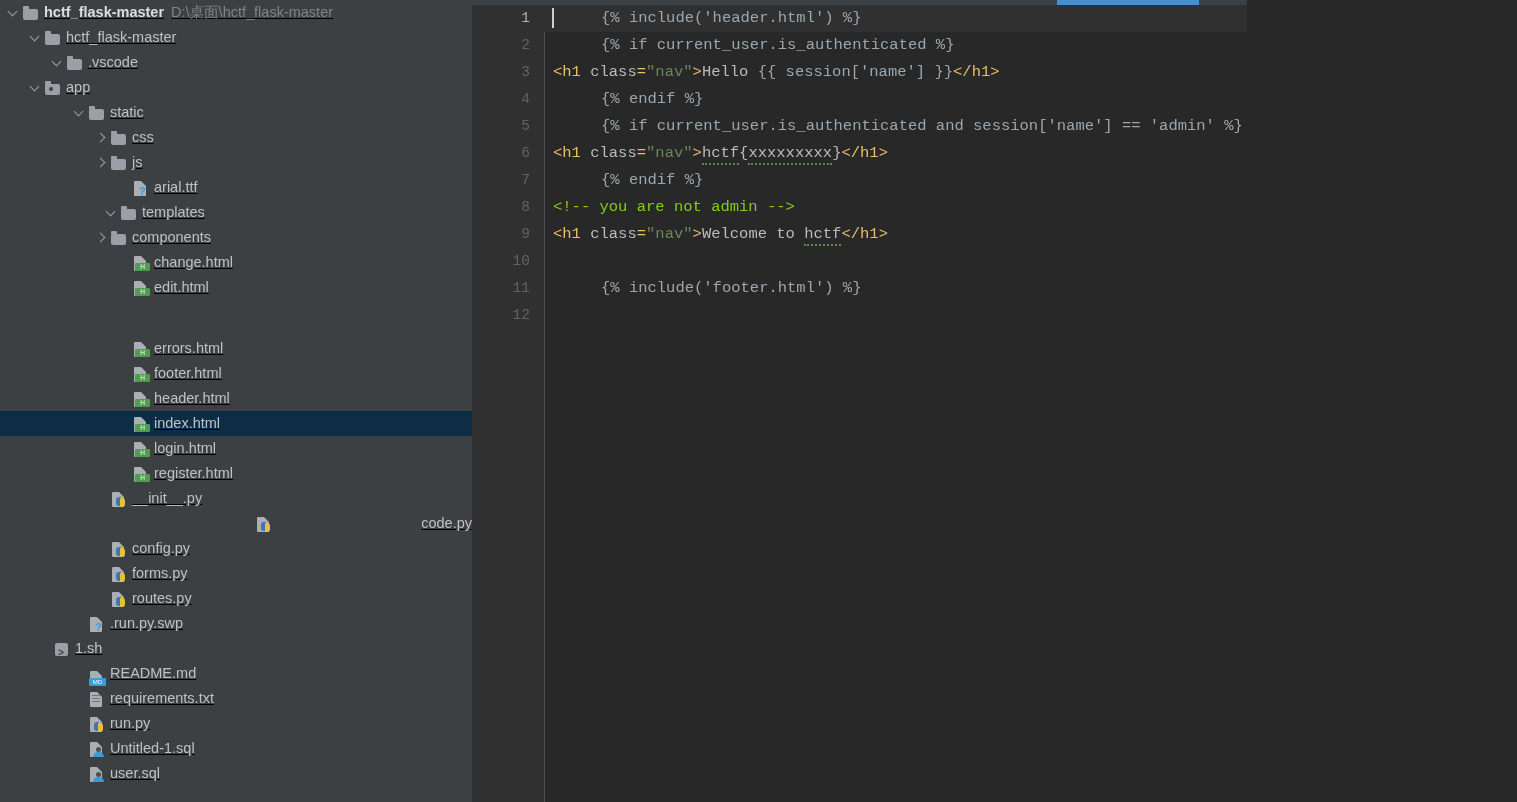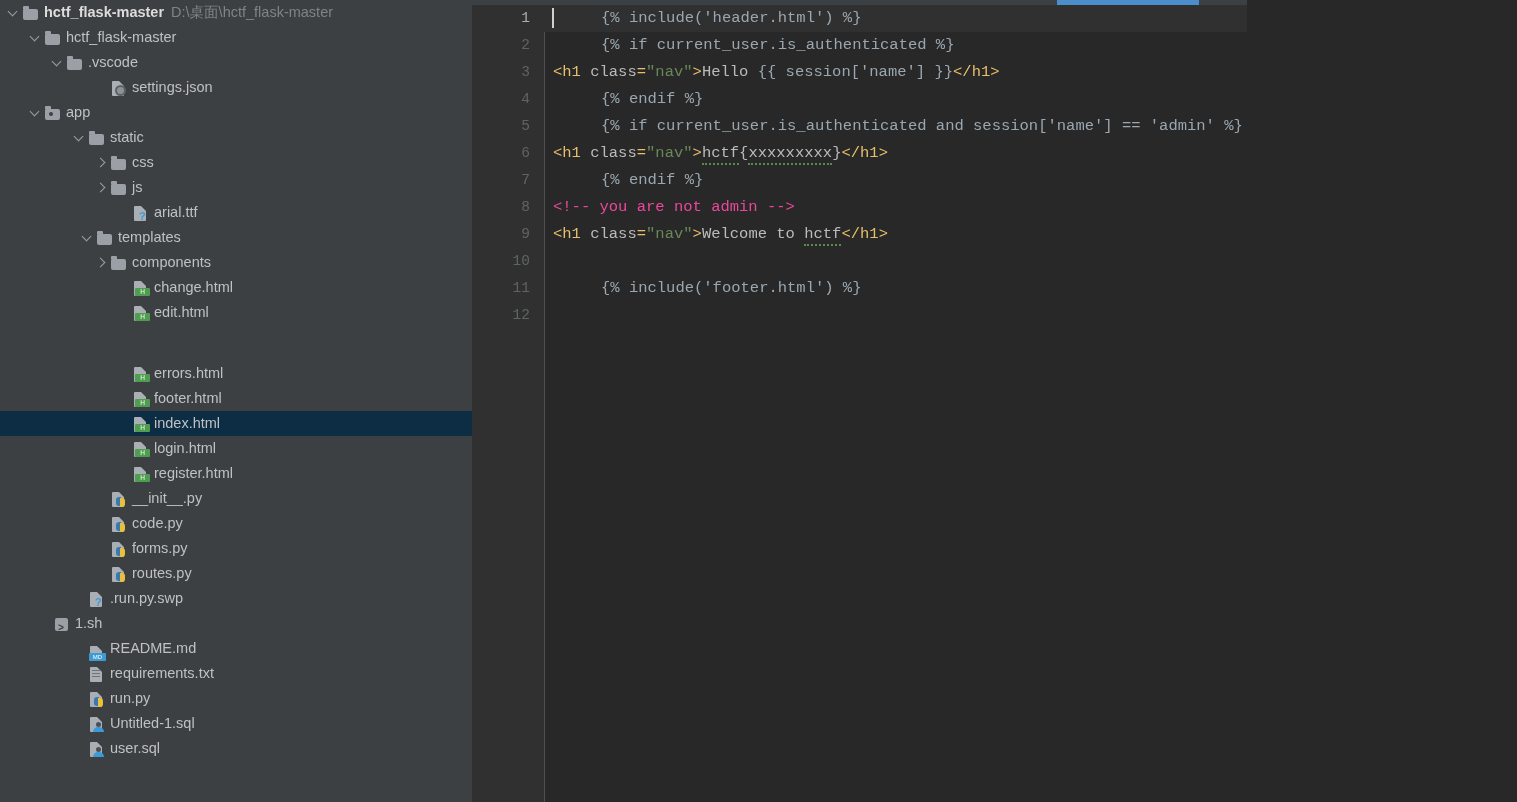--- a/index.html
+++ b/index.html
@@ -7,20 +7,21 @@
     width: 1517px; height: 802px;
     overflow: hidden;
     background: #282828;
     font-family: "Liberation Sans", sans-serif;
   }
   #app {
     position: relative;
     width: 1247px; height: 802px;
     display: flex;
     background: #282828;
+    text-decoration: underline;
   }
 
   
   #sidebar {
     width: 472px;
     height: 802px;
     background: #3c4043;
     position: relative;
     overflow: hidden;
     flex: 0 0 472px;
@@ -272,21 +273,21 @@
     font-family: "Liberation Mono", monospace;
     font-size: 15.5px;
     color: #a9b7c6;
   }
   .tk-tag    { color: #e8bf6a; }
   .tk-attr   { color: #bababa; }
   .tk-str    { color: #6a8759; }
   .tk-text   { color: #bbbbbb; }
   .tk-tpl    { color: #9aa7b0; margin-left: 48px; }
   .tk-var    { color: #9aa7b0; }
-  .tk-comment{ color: #ec4899; margin-top: 36px; }
+  .tk-comment{ color: #84cc16; margin-top: 36px; }
   .squig {
     border-bottom: 2px dotted #5b8a4e;
     padding-bottom: 1px;
   }
   #caret {
     position: absolute;
     left: 80px; top: 8px;
     width: 2px; height: 20px;
     background: #cfcfcf;
     z-index: 8;
@@ -307,28 +308,20 @@
       <div class="tree-row" style="padding-left: 28px;">
         <span class="arrow down"></span>
         <span class="icon ic-folder"></span>
         <span class="lbl">hctf_flask-master</span>
       </div>
       <div class="tree-row" style="padding-left: 50px;">
         <span class="arrow down"></span>
         <span class="icon ic-folder"></span>
         <span class="lbl">.vscode</span>
       </div>
-      <div class="tree-row" style="padding-left: 94px;">
-        <span class="arrow none"></span>
-        <span class="icon">
-          <span class="filepage"></span>
-          <span class="cog"></span>
-        </span>
-        <span class="lbl">settings.json</span>
-      </div>
       <div class="tree-row" style="padding-left: 28px;">
         <span class="arrow down"></span>
         <span class="icon ic-folder ic-folder-src">
           <span class="dot"></span>
         </span>
         <span class="lbl">app</span>
       </div>
       <div class="tree-row" style="padding-left: 72px;">
         <span class="arrow down"></span>
         <span class="icon ic-folder"></span>
@@ -345,21 +338,21 @@
         <span class="lbl">js</span>
       </div>
       <div class="tree-row" style="padding-left: 116px;">
         <span class="arrow none"></span>
         <span class="icon">
           <span class="filepage"></span>
           <span class="q-mark">?</span>
         </span>
         <span class="lbl">arial.ttf</span>
       </div>
-      <div class="tree-row" style="padding-left: 80px;">
+      <div class="tree-row" style="padding-left: 104px;">
         <span class="arrow down"></span>
         <span class="icon ic-folder"></span>
         <span class="lbl">templates</span>
       </div>
       <div class="tree-row" style="padding-left: 94px;">
         <span class="arrow right"></span>
         <span class="icon ic-folder"></span>
         <span class="lbl">components</span>
       </div>
       <div class="tree-row" style="padding-left: 116px;">
@@ -386,20 +379,28 @@
         </span>
         <span class="lbl">errors.html</span>
       </div>
       <div class="tree-row" style="padding-left: 116px;">
         <span class="arrow none"></span>
         <span class="icon">
           <span class="filepage"></span>
           <span class="badge badge-h">H</span>
         </span>
         <span class="lbl">footer.html</span>
+      </div>
+      <div class="tree-row" style="padding-left: 116px;">
+        <span class="arrow none"></span>
+        <span class="icon">
+          <span class="filepage"></span>
+          <span class="badge badge-h">H</span>
+        </span>
+        <span class="lbl">header.html</span>
       </div>
       <div class="tree-row selected" style="padding-left: 116px;">
         <span class="arrow none"></span>
         <span class="icon">
           <span class="filepage"></span>
           <span class="badge badge-h">H</span>
         </span>
         <span class="lbl">index.html</span>
       </div>
       <div class="tree-row" style="padding-left: 116px;">
@@ -422,30 +423,41 @@
         <span class="arrow none"></span>
         <span class="icon">
           <span class="filepage"></span>
           <span class="py-snake">
             <span class="b1"></span>
             <span class="b2"></span>
           </span>
         </span>
         <span class="lbl">__init__.py</span>
       </div>
-      <div class="tree-row" style="padding-left: 94px;">
+      <div class="tree-row" style="padding-left: 94px; justify-content: space-between;">
         <span class="arrow none"></span>
         <span class="icon">
           <span class="filepage"></span>
           <span class="py-snake">
             <span class="b1"></span>
             <span class="b2"></span>
           </span>
         </span>
         <span class="lbl">code.py</span>
+      </div>
+      <div class="tree-row" style="padding-left: 94px;">
+        <span class="arrow none"></span>
+        <span class="icon">
+          <span class="filepage"></span>
+          <span class="py-snake">
+            <span class="b1"></span>
+            <span class="b2"></span>
+          </span>
+        </span>
+        <span class="lbl">config.py</span>
       </div>
       <div class="tree-row" style="padding-left: 94px;">
         <span class="arrow none"></span>
         <span class="icon">
           <span class="filepage"></span>
           <span class="py-snake">
             <span class="b1"></span>
             <span class="b2"></span>
           </span>
         </span>

